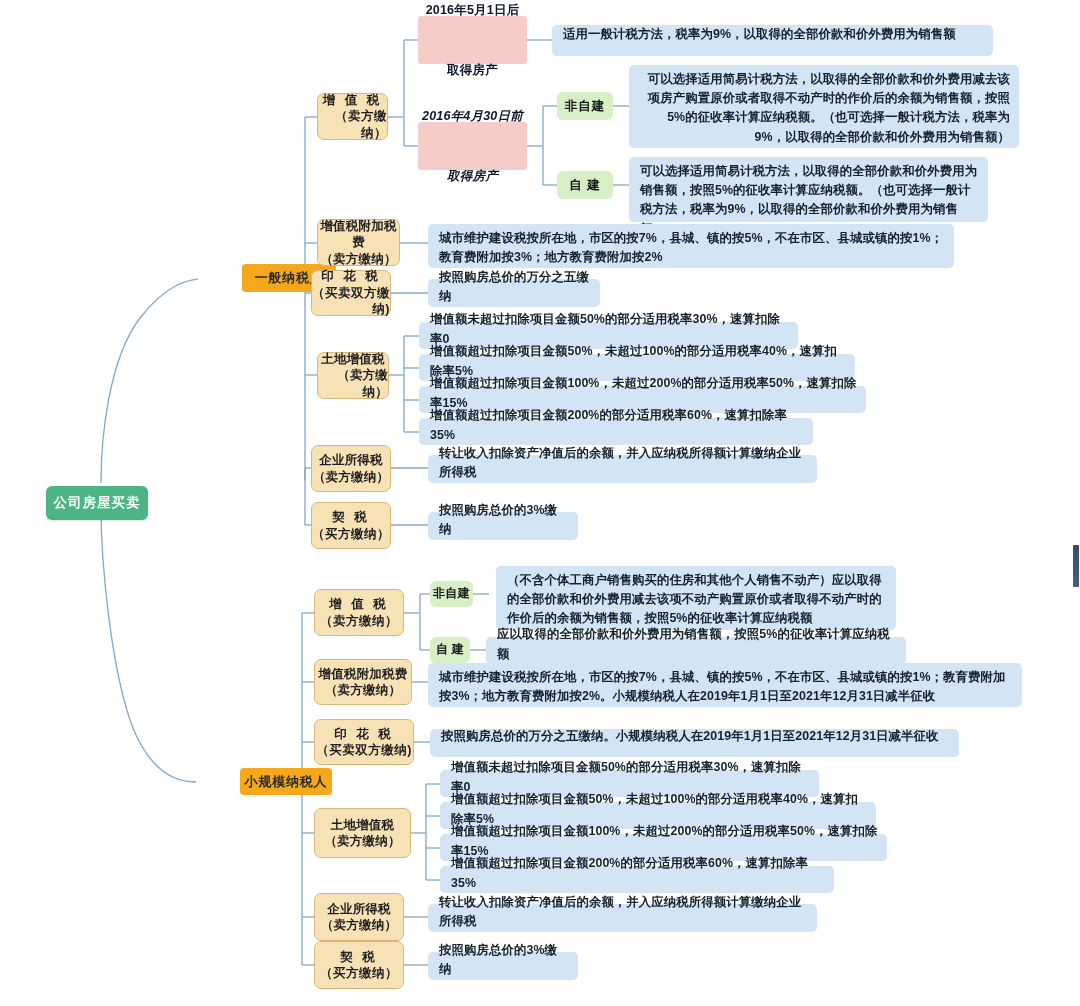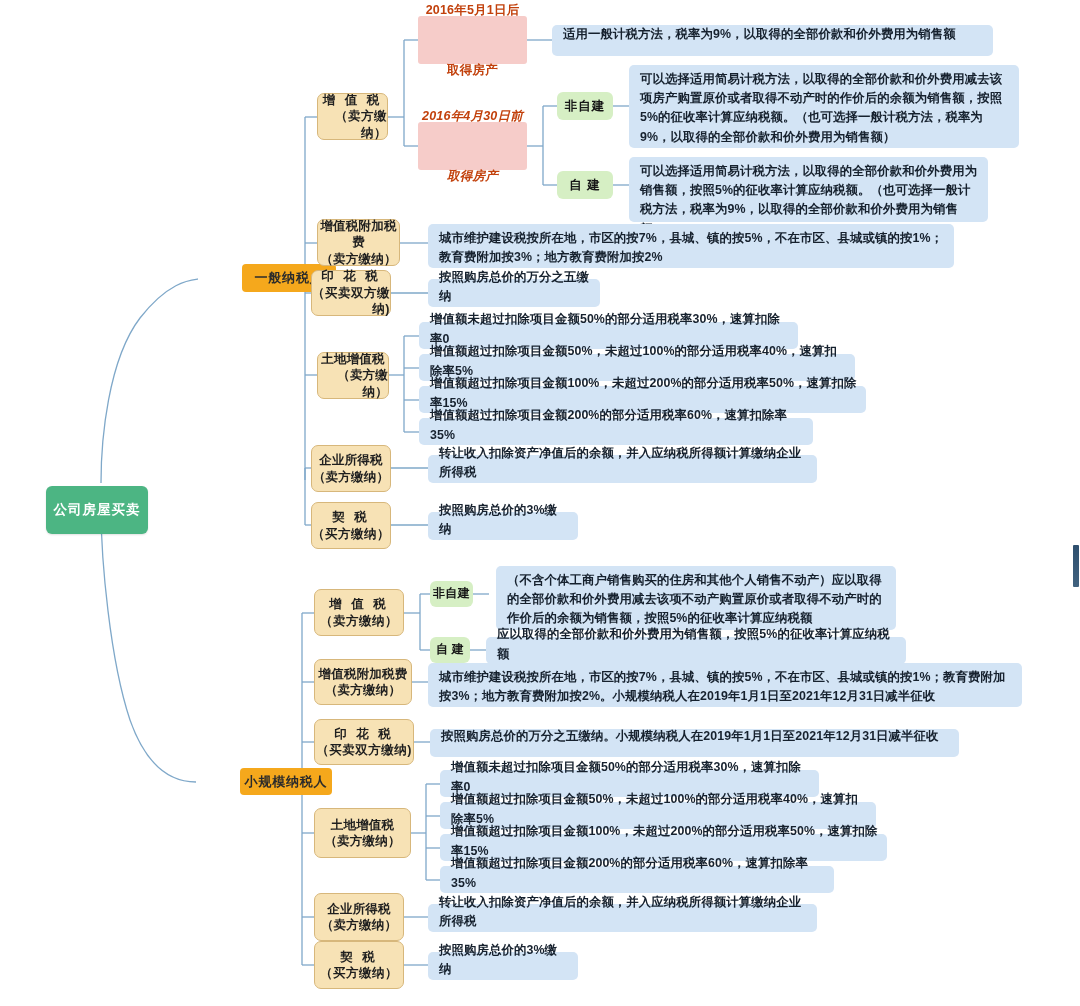--- a/index.html
+++ b/index.html
@@ -54,21 +54,21 @@
   .n-tax .l1{letter-spacing:3px;}
   .n-tax .l2{letter-spacing:0.5px;text-align:right;}
   .n-tax.tight .l1{letter-spacing:0.2px;}
   .n-tax.tight .l2{letter-spacing:0.2px;}
 
   
   .n-date{
     background:#f6ccc9;
     border-radius:3px;
     font-size:12.5px;
-    color:#c2410c;
+    color:#0f172a;
     letter-spacing:0.2px;
     gap:43px;
   }
   
   .n-green{
     background:#d6efc4;
     border-radius:6px;
     font-size:12.5px;
     color:#151515;
     letter-spacing:1px;
@@ -166,21 +166,21 @@
 
       <path d="M411,833 L426,833"></path>
       <path d="M426,784 L426,880"></path>
       <path d="M426,784 L440,784"></path>
       <path d="M426,816 L440,816"></path>
       <path d="M426,848 L440,848"></path>
       <path d="M426,880 L440,880"></path>
     </g>
   </svg>
 
-  <div class="node n-root" style="left:46px;top:486px;width:102px;height:48px;">
+  <div class="node n-root" style="left:46px;top:486px;width:102px;height:34px;">
     <span>公司房屋买卖</span>
   </div>
 
   <div class="node n-l1" style="left:198px;top:264px;width:94px;height:28px;">
     <span>一般纳税人</span>
   </div>
   <div class="node n-l1" style="left:196px;top:768px;width:92px;height:27px;">
     <span>小规模纳税人</span>
   </div>
 
@@ -227,21 +227,21 @@
     <span>非自建</span>
   </div>
   <div class="node n-green" style="left:557px;top:171px;width:56px;height:28px;">
     <span>自 建</span>
   </div>
 
   <div class="leaf one" style="left:552px;top:25px;width:441px;height:31px;display:flex;align-items:center;">
     <p>适用一般计税方法，税率为9%，以取得的全部价款和价外费用为销售额</p>
   </div>
 
-  <div class="leaf" style="left:629px;top:65px;width:390px;height:83px;">
+  <div class="leaf" style="left:629px;top:65px;width:390px;height:83px;text-align:right;">
     <p>可以选择适用简易计税方法，以取得的全部价款和价外费用减去该项房产购置原价或者取得不动产时的作价后的余额为销售额，按照5%的征收率计算应纳税额。（也可选择一般计税方法，税率为9%，以取得的全部价款和价外费用为销售额）</p>
   </div>
 
   <div class="leaf" style="left:629px;top:157px;width:359px;height:65px;">
     <p>可以选择适用简易计税方法，以取得的全部价款和价外费用为销售额，按照5%的征收率计算应纳税额。（也可选择一般计税方法，税率为9%，以取得的全部价款和价外费用为销售额）</p>
   </div>
 
   <div class="leaf" style="left:428px;top:224px;width:526px;height:44px;">
     <p>城市维护建设税按所在地，市区的按7%，县城、镇的按5%，不在市区、县城或镇的按1%；教育费附加按3%；地方教育费附加按2%</p>
   </div>

